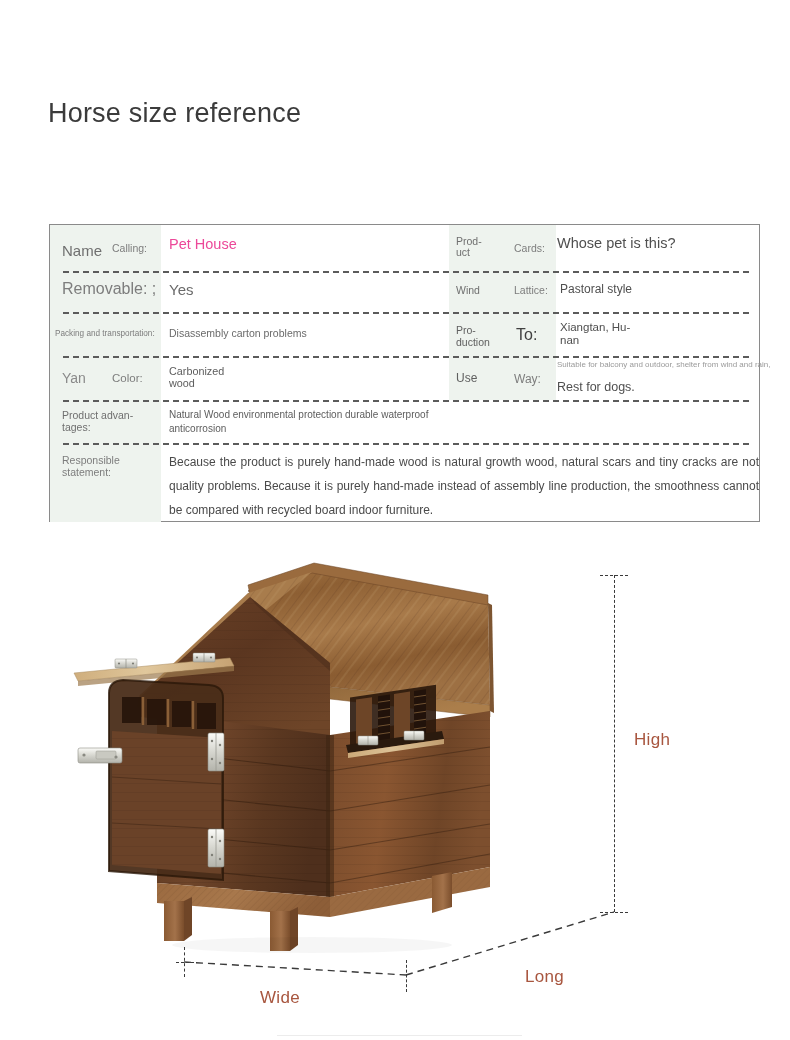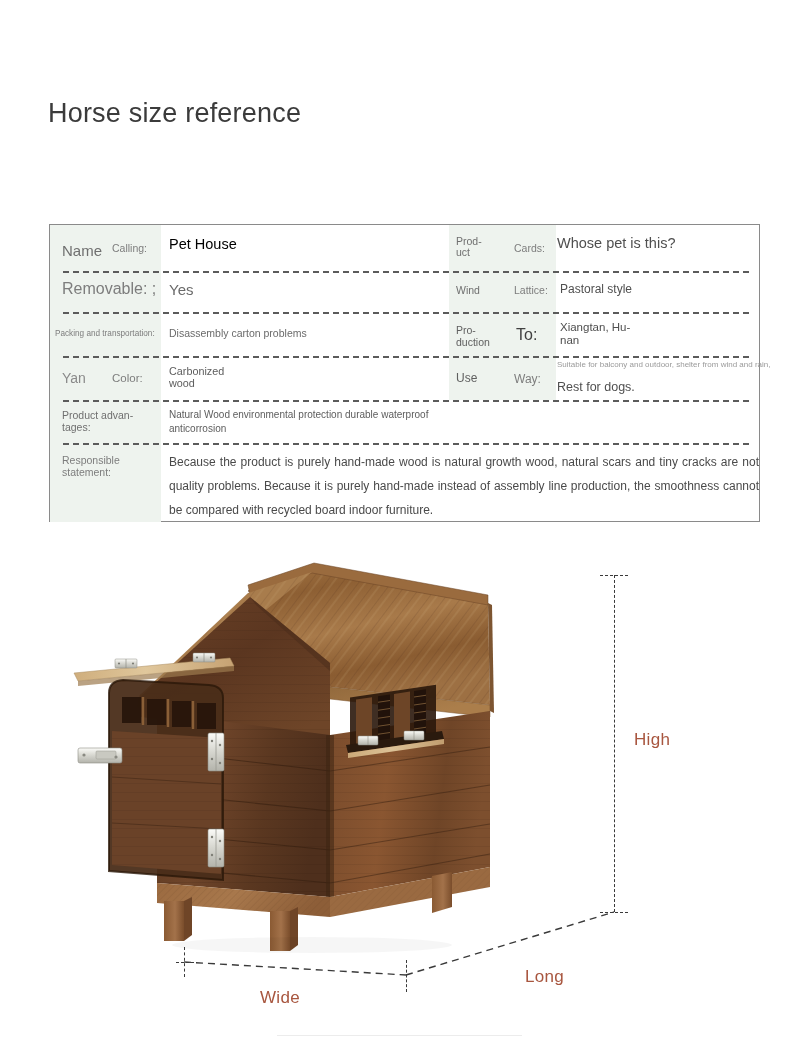--- a/index.html
+++ b/index.html
@@ -70,21 +70,21 @@
 
   <div id="spec-table">
 
     <div class="lblbg" style="left:0;width:111px;top:0;height:175px;"></div>
     <div class="lblbg" style="left:399px;width:107px;top:0;height:175px;"></div>
     <div class="lblbg" style="left:0;width:111px;top:175px;height:122px;"></div>
 
     <div class="tbl-row" style="position:absolute;left:0;top:0;width:100%;height:45px;">
       <span class="lbl-a" style="left:12px;top:17px;font-size:15px;color:#6f6f6f;text-align:center;">Name</span>
       <span class="lbl-b" style="left:62px;top:17px;font-size:10.5px;">Calling:</span>
-      <span class="val" style="left:119px;top:11px;font-size:14.5px;color:#000000;">Pet House</span>
+      <span class="val" style="left:119px;top:11px;font-size:14.5px;color:#ec4899;">Pet House</span>
 
       <span class="lbl-a" style="left:406px;top:11px;font-size:10.5px;color:#6f6f6f;white-space:pre-line;line-height:11px;">Prod-
 uct</span>
       <span class="lbl-b" style="left:464px;top:17px;font-size:10.5px;">Cards:</span>
       <span class="val" style="left:507px;top:10px;font-size:14.5px;color:#4f4f4f;">Whose pet is this?</span>
     </div>
     <div class="dash-sep" style="top:46px;"></div>
 
     <div class="tbl-row" style="position:absolute;left:0;top:47px;width:100%;height:40px;">
       <span class="lbl-b" style="left:12px;top:8px;font-size:16px;color:#7d7d7d;">Removable: ;</span>

